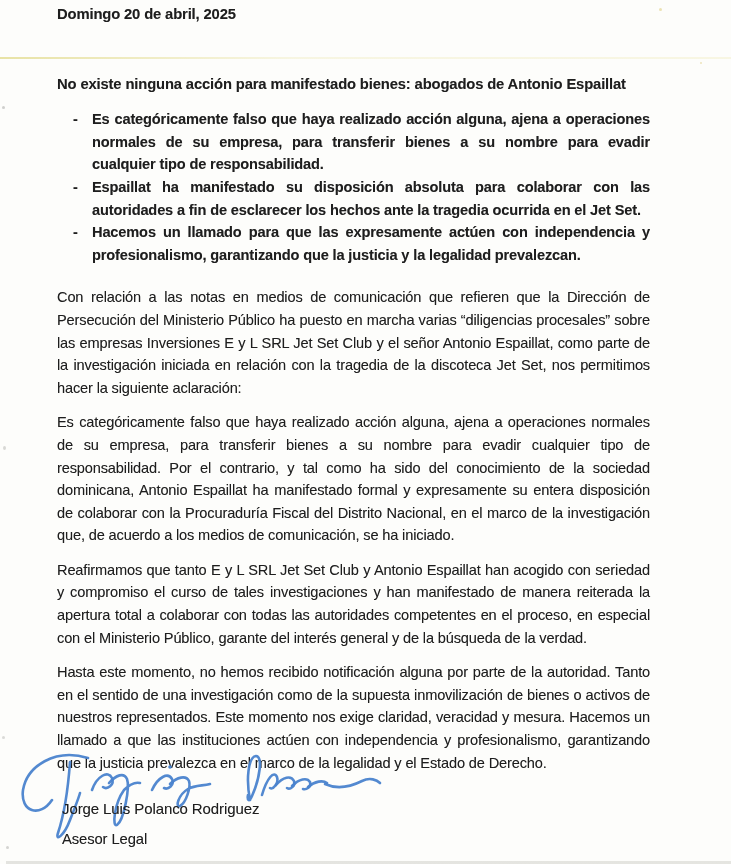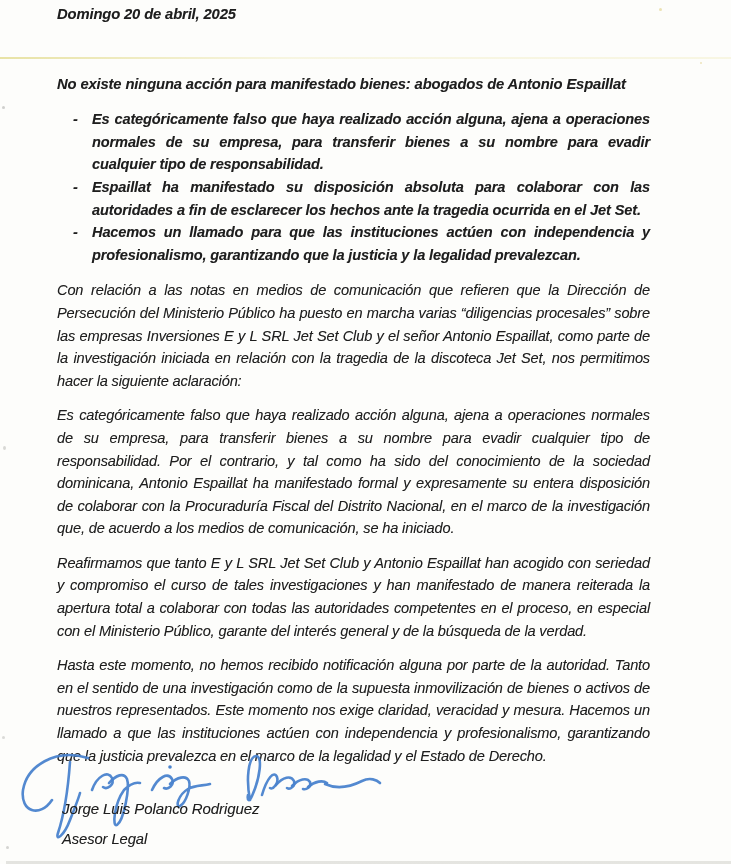--- a/index.html
+++ b/index.html
@@ -5,33 +5,32 @@
   html,body { margin:0; padding:0; background:#e9e9e7; }
   .page {
     position:relative;
     width:731px; height:864px;
     margin:0 auto;
     background:var(--paper,#fdfdfb);
     font-family:"Liberation Sans", sans-serif;
     color:#1e1e1e;
     overflow:hidden;
     text-shadow:0 0 .4px rgba(30,30,30,.35);
-    font-style:italic;
   }
   .content {
     position:absolute; left:57px; top:3px; width:593px;
     font-size:14.6px; line-height:22.6px; letter-spacing:-0.15px;
   }
   .date-line { font-weight:bold; font-size:14.8px; }
   .doc-title { font-weight:bold; font-size:14.8px; margin-top:47px; white-space:nowrap; }
   .bullets { margin-top:13px; font-weight:bold; }
   .bullet { display:flex; margin-left:16px; }
   .bullet .dash { flex:none; width:19px; }
   .bullet .btext { flex:1; text-align:justify; }
-  .paras { margin-top:13px; }
+  .paras { margin-top:20px; }
   .paras p { margin:0 0 12px 0; text-align:justify; }
   
   .sig-svg { position:absolute; left:12px; top:732px; }
   .sig-name { position:absolute; left:62px; top:800px; font-size:15px; letter-spacing:-0.1px; }
   .sig-role { position:absolute; left:62px; top:831px; font-size:14.8px; letter-spacing:-0.1px;text-align:center; }
   
   .scan-line-top {
     position:absolute; left:0; top:57px; width:731px; height:2px;
     background:linear-gradient(to right, rgba(215,205,95,.55), rgba(232,226,160,.28) 40%, rgba(236,230,170,.30));
     pointer-events:none;
@@ -66,21 +65,21 @@
       <div class="bullet">
         <span class="dash">-</span>
         <span class="btext">Es categóricamente falso que haya realizado acción alguna, ajena a operaciones normales de su empresa, para transferir bienes a su nombre para evadir cualquier tipo de responsabilidad.</span>
       </div>
       <div class="bullet">
         <span class="dash">-</span>
         <span class="btext">Espaillat ha manifestado su disposición absoluta para colaborar con las autoridades a fin de esclarecer los hechos ante la tragedia ocurrida en el Jet Set.</span>
       </div>
       <div class="bullet">
         <span class="dash">-</span>
-        <span class="btext">Hacemos un llamado para que las instituciones actúen con independencia y profesionalismo, garantizando que la justicia y la legalidad prevalezcan.</span>
+        <span class="btext">Hacemos un llamado para que las expresamente actúen con independencia y profesionalismo, garantizando que la justicia y la legalidad prevalezcan.</span>
       </div>
     </div>
 
     <div class="paras">
       <p>Con relación a las notas en medios de comunicación que refieren que la Dirección de Persecución del Ministerio Público ha puesto en marcha varias “diligencias procesales” sobre las empresas Inversiones E y L SRL Jet Set Club y el señor Antonio Espaillat, como parte de la investigación iniciada en relación con la tragedia de la discoteca Jet Set, nos permitimos hacer la siguiente aclaración:</p>
       <p>Es categóricamente falso que haya realizado acción alguna, ajena a operaciones normales de su empresa, para transferir bienes a su nombre para evadir cualquier tipo de responsabilidad. Por el contrario, y tal como ha sido del conocimiento de la sociedad dominicana, Antonio Espaillat ha manifestado formal y expresamente su entera disposición de colaborar con la Procuraduría Fiscal del Distrito Nacional, en el marco de la investigación que, de acuerdo a los medios de comunicación, se ha iniciado.</p>
       <p>Reafirmamos que tanto E y L SRL Jet Set Club y Antonio Espaillat han acogido con seriedad y compromiso el curso de tales investigaciones y han manifestado de manera reiterada la apertura total a colaborar con todas las autoridades competentes en el proceso, en especial con el Ministerio Público, garante del interés general y de la búsqueda de la verdad.</p>
       <p>Hasta este momento, no hemos recibido notificación alguna por parte de la autoridad. Tanto en el sentido de una investigación como de la supuesta inmovilización de bienes o activos de nuestros representados. Este momento nos exige claridad, veracidad y mesura. Hacemos un llamado a que las instituciones actúen con independencia y profesionalismo, garantizando que la justicia prevalezca en el marco de la legalidad y el Estado de Derecho.</p>
     </div>
   </div>

